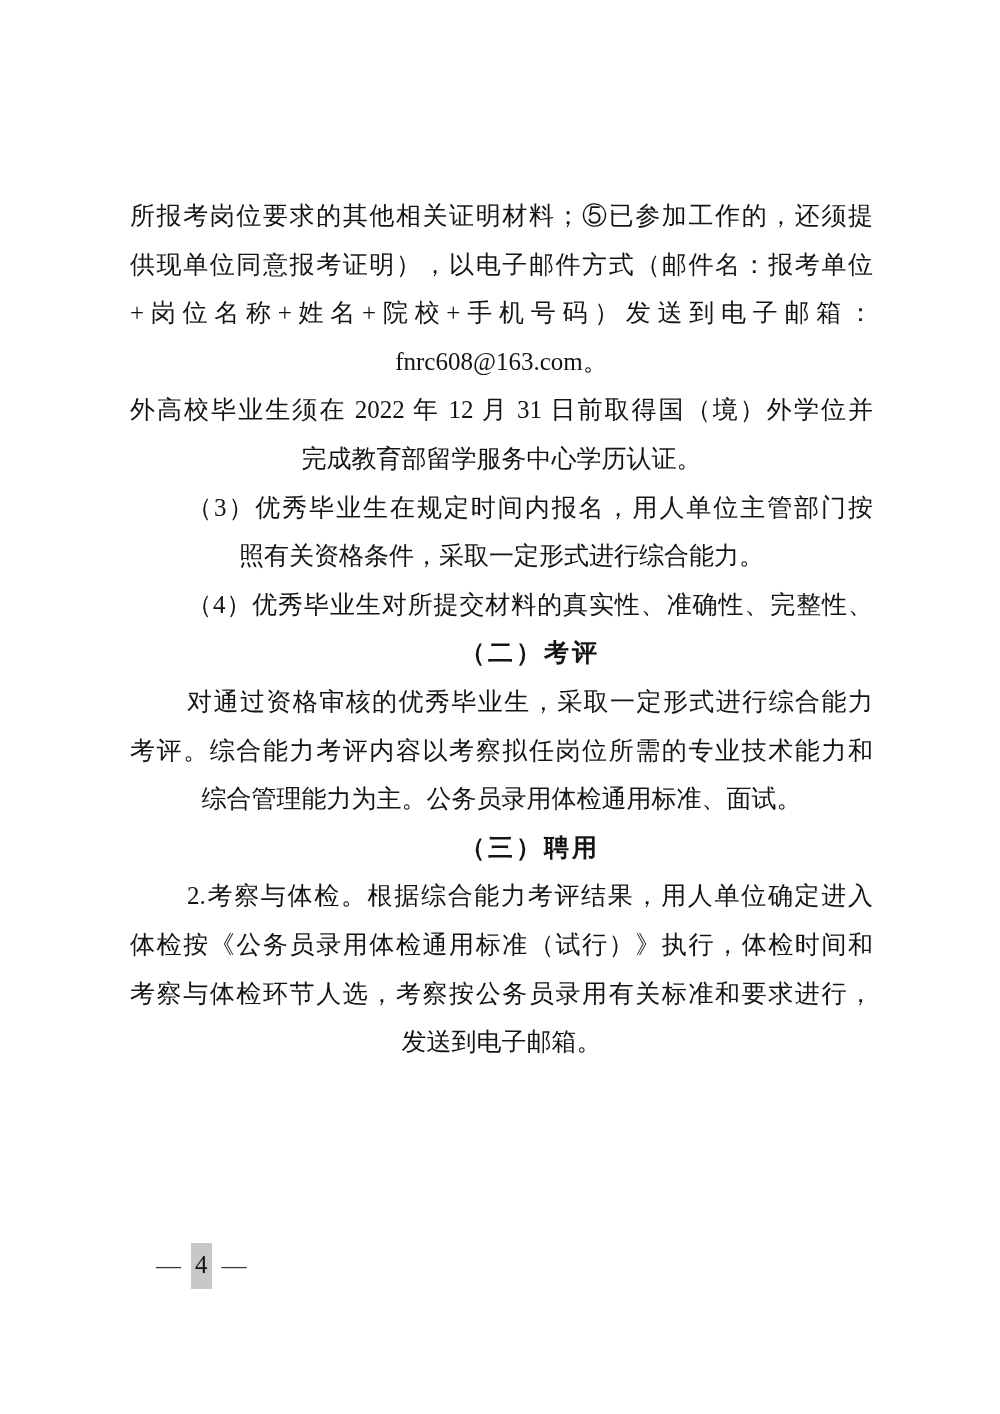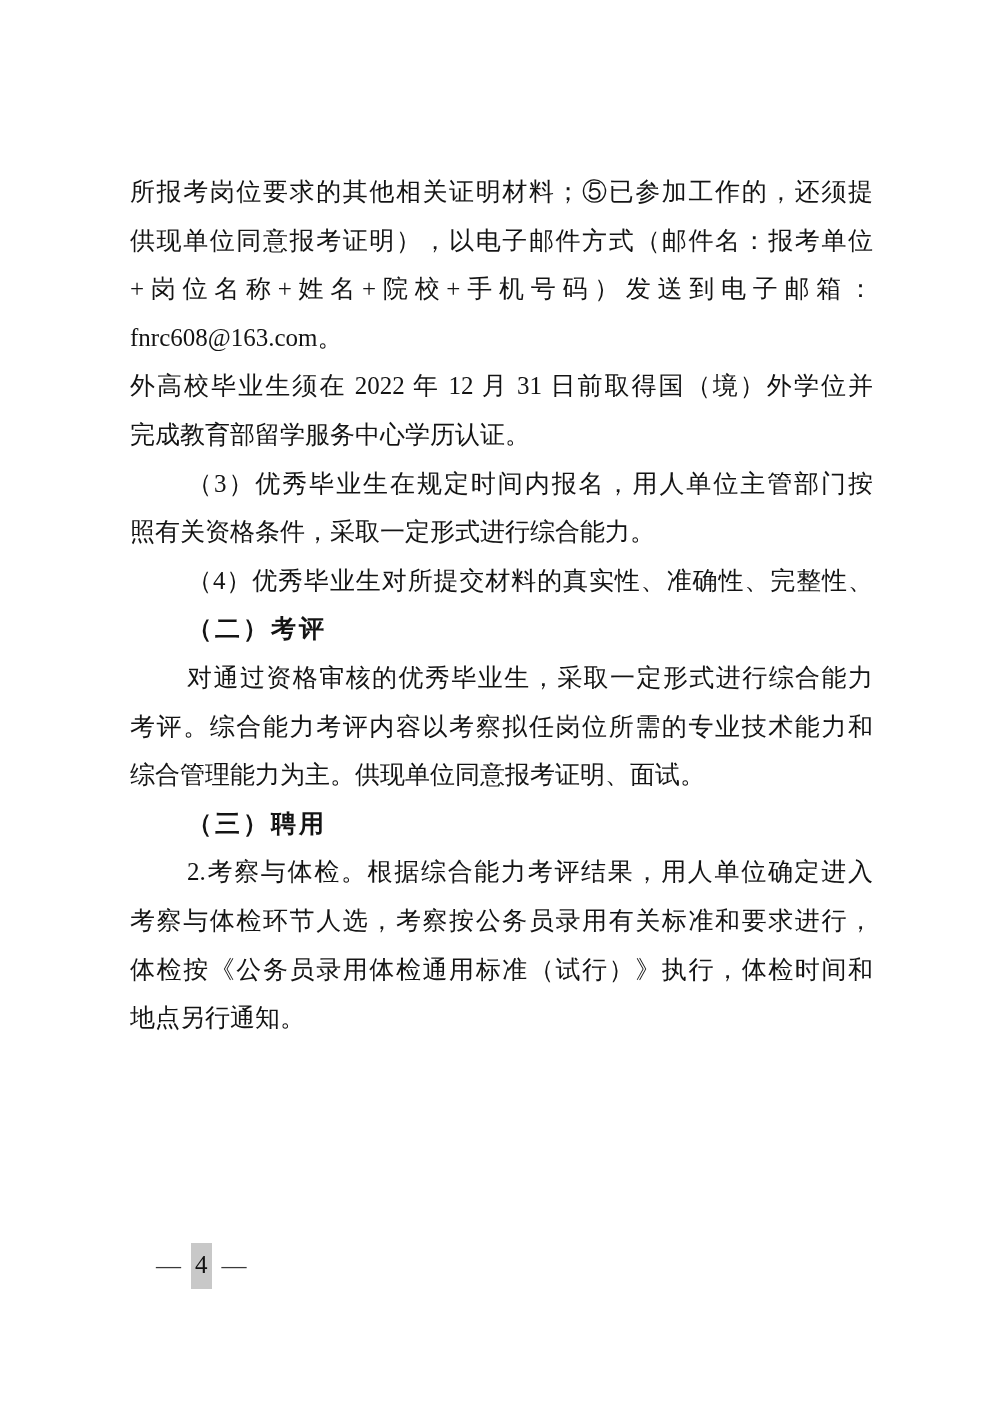--- a/index.html
+++ b/index.html
@@ -12,28 +12,29 @@
     width: 1000px;
     height: 1414px;
     background: #ffffff;
     overflow: hidden;
     font-family: "Liberation Serif", serif;
     color: #141414;
   }
   .text-block {
     position: absolute;
     left: 130px;
-    top: 168px;
+    top: 192px;
     width: 743px;
   }
   .line {
     font-size: 25px;
     height: 48.6px;
     line-height: 48.6px;
     overflow: hidden;
+    text-align: center;
   }
   .line.justify {
     text-align: justify;
     text-align-last: justify;
     text-justify: inter-character;
   }
   .line.indent {
     padding-left: 57px;
   }
   .line.heading {
@@ -71,26 +72,26 @@
     <div class="line justify">+岗位名称+姓名+院校+手机号码）发送到电子邮箱：</div>
     <div class="line">fnrc608@163.com。</div>
     <div class="line justify">外高校毕业生须在 2022 年 12 月 31 日前取得国（境）外学位并</div>
     <div class="line">完成教育部留学服务中心学历认证。</div>
     <div class="line justify indent">（3）优秀毕业生在规定时间内报名，用人单位主管部门按</div>
     <div class="line">照有关资格条件，采取一定形式进行综合能力。</div>
     <div class="line justify indent">（4）优秀毕业生对所提交材料的真实性、准确性、完整性、</div>
     <div class="line heading indent">（二）考评</div>
     <div class="line justify indent">对通过资格审核的优秀毕业生，采取一定形式进行综合能力</div>
     <div class="line justify">考评。综合能力考评内容以考察拟任岗位所需的专业技术能力和</div>
-    <div class="line">综合管理能力为主。供现单位同意报考证明、面试。</div>
+    <div class="line">综合管理能力为主。公务员录用体检通用标准、面试。</div>
     <div class="line heading indent">（三）聘用</div>
     <div class="line justify indent">2.考察与体检。根据综合能力考评结果，用人单位确定进入</div>
+    <div class="line justify">体检按《公务员录用体检通用标准（试行）》执行，体检时间和</div>
     <div class="line justify">考察与体检环节人选，考察按公务员录用有关标准和要求进行，</div>
-    <div class="line justify">体检按《公务员录用体检通用标准（试行）》执行，体检时间和</div>
-    <div class="line">地点另行通知。</div>
+    <div class="line">发送到电子邮箱。</div>
   </div>
 
   <div class="footer">
     <span class="dash">—</span>
     <span class="page-num" style="background: rgb(200, 200, 200);">4</span>
     <span class="dash">—</span>
   </div>
 
 </div>
 

